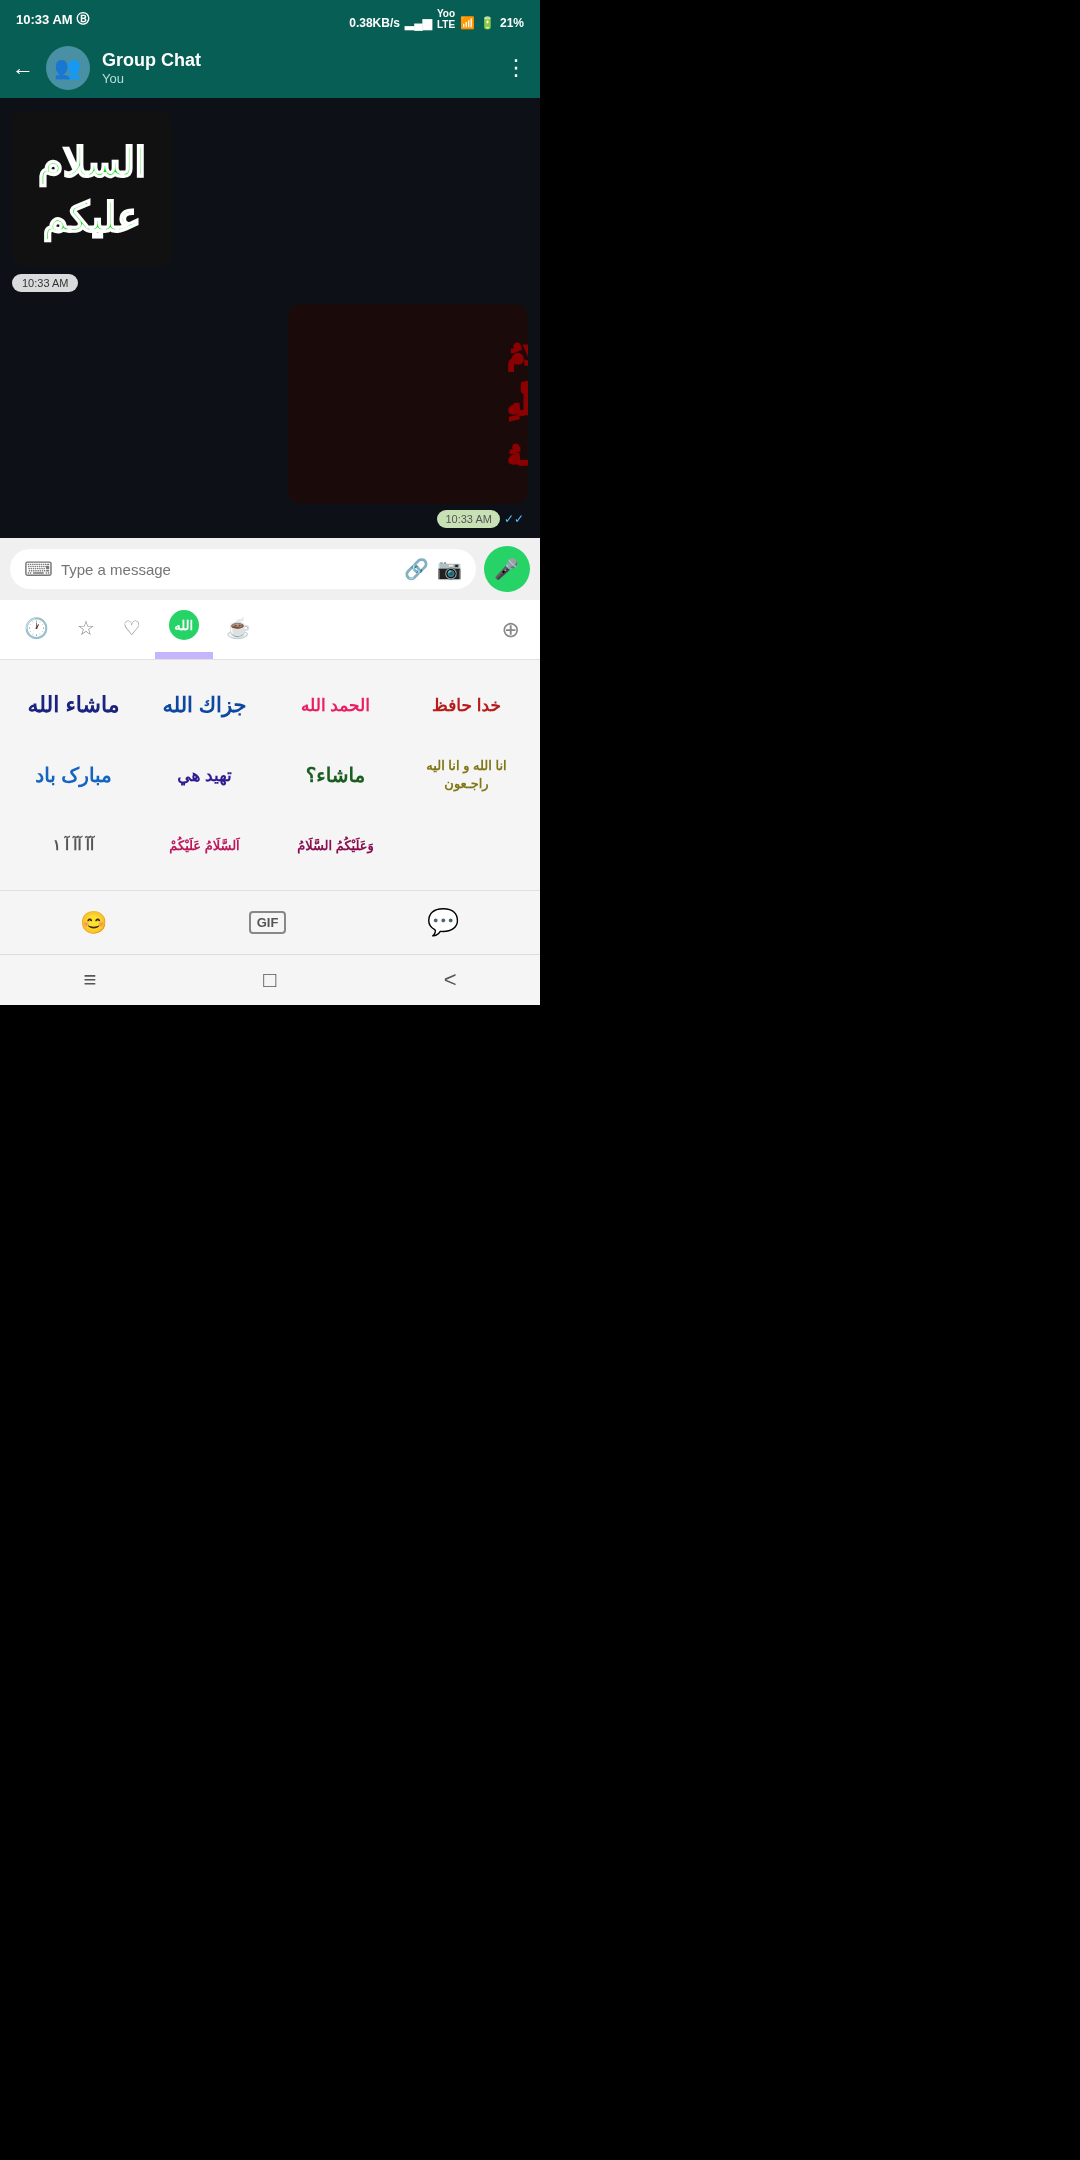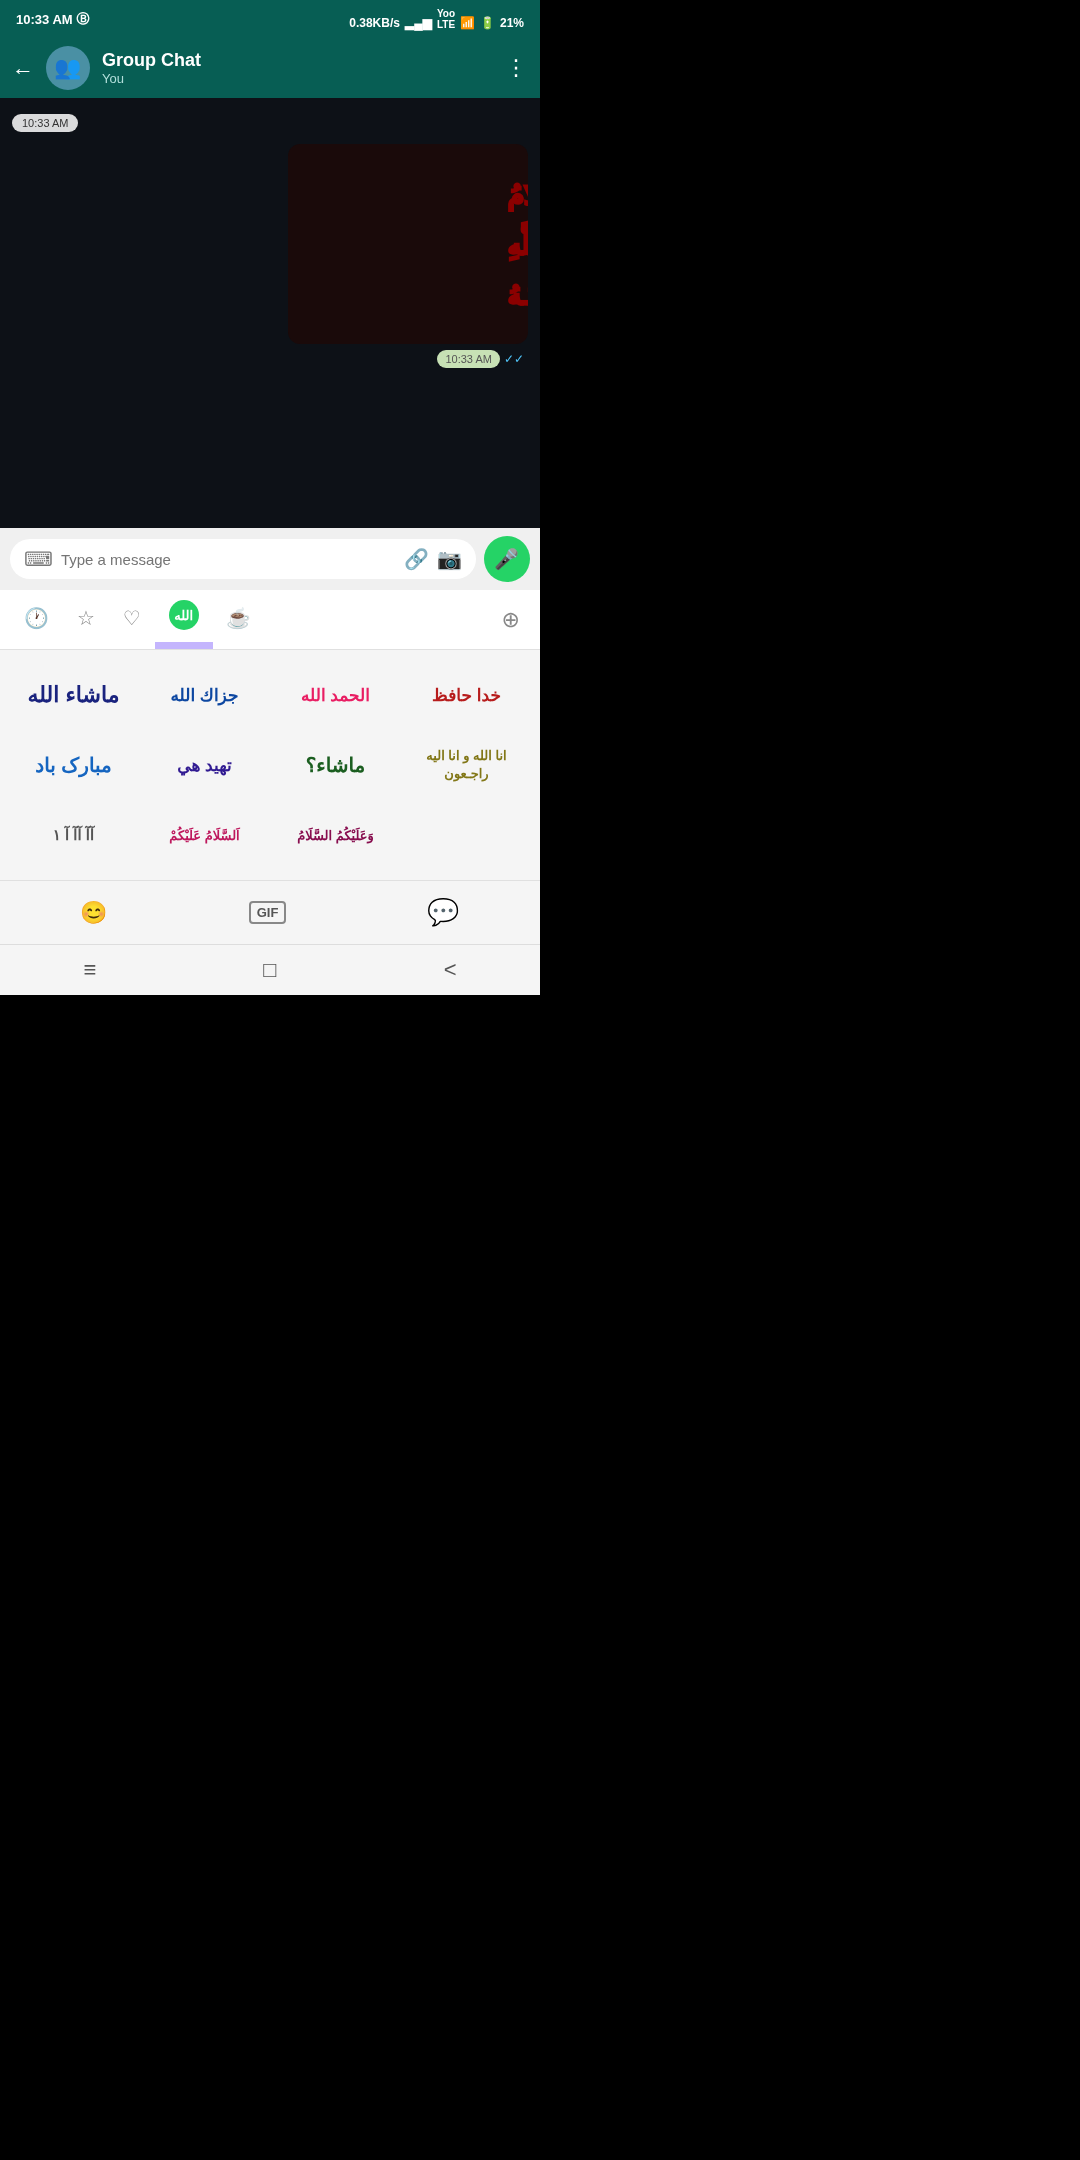--- a/index.html
+++ b/index.html
@@ -272,20 +272,31 @@
   <div class="header-info">
     <div class="header-title">Group Chat</div>
     <div class="header-subtitle">You</div>
   </div>
   <div class="header-menu">⋮</div>
 </div>
 
 <div class="chat-area">
 
   <div class="sticker-row">
+    <div class="sticker-bubble">
+      <div class="sticker-img">
+
+        <svg width="160" height="155" viewBox="0 0 160 155" xmlns="http://www.w3.org/2000/svg">
+          <rect width="160" height="155" fill="#111" rx="12"></rect>
+
+          <text x="80" y="65" text-anchor="middle" font-size="40" font-weight="900" fill="#00dd00" stroke="white" stroke-width="2" font-family="Arial, serif" direction="rtl">السلام</text>
+          <text x="80" y="120" text-anchor="middle" font-size="40" font-weight="900" fill="#00dd00" stroke="white" stroke-width="2" font-family="Arial, serif" direction="rtl">عليكم</text>
+        </svg>
+      </div>
+    </div>
     <div style="display:flex; justify-content:center;">
       <span class="sticker-time-badge">10:33 AM</span>
     </div>
   </div>
 
   <div class="sent-sticker-row">
     <div style="position:relative; max-width:85%; align-self:flex-end;">
       <svg width="240" height="200" viewBox="0 0 240 200" xmlns="http://www.w3.org/2000/svg">
         <rect width="240" height="200" fill="#1a0a0a" rx="12"></rect>
         <text x="220" y="60" text-anchor="end" font-size="26" font-weight="900" fill="#fff" stroke="#8B0000" stroke-width="2.5" font-family="Arial, serif" direction="rtl">وَعَلَيْكُمُ السَّلَامُ</text>
@@ -323,21 +334,21 @@
       <div style="background:#25d366; color:white; border-radius:50%; width:30px; height:30px; display:flex; align-items:center; justify-content:center; font-size:13px; font-weight:bold;">الله</div>
     </div>
     <div class="emoji-tab">☕</div>
     <div class="emoji-tab-spacer"></div>
     <div class="emoji-tab-add">⊕</div>
   </div>
 
   <div class="sticker-grid">
 
     <div class="sticker-cell" style="color:#1a237e; font-size:22px; direction:rtl;">ماشاء الله</div>
-    <div class="sticker-cell" style="color:#0d47a1; font-size:17px; direction:rtl;">جزاك الله</div>
+    <div class="sticker-cell" style="color:#0d47a1; font-size:21px; direction:rtl;">جزاك الله</div>
     <div class="sticker-cell" style="color:#e91e63; font-size:17px; direction:rtl;">الحمد الله</div>
     <div class="sticker-cell" style="color:#b71c1c; font-size:17px; direction:rtl;">خدا حافظ</div>
 
     <div class="sticker-cell" style="color:#1565c0; font-size:20px; font-weight:bold; direction:rtl;">مبارک باد</div>
     <div class="sticker-cell" style="color:#311b92; font-size:17px; direction:rtl;">تهيد هي</div>
     <div class="sticker-cell" style="color:#1b5e20; font-size:20px; font-weight:bold; direction:rtl;">ماشاء؟</div>
     <div class="sticker-cell" style="color:#827717; font-size:13px; direction:rtl; line-height:1.4;">انا الله و انا اليه<br>راجـعون</div>
 
     <div class="sticker-cell" style="color:#555; font-size:15px; direction:rtl;">آآ آآ آ ١</div>
     <div class="sticker-cell" style="color:#be185d; font-size:13px; direction:rtl;">اَلسَّلَامُ عَلَيْكُمْ</div>

